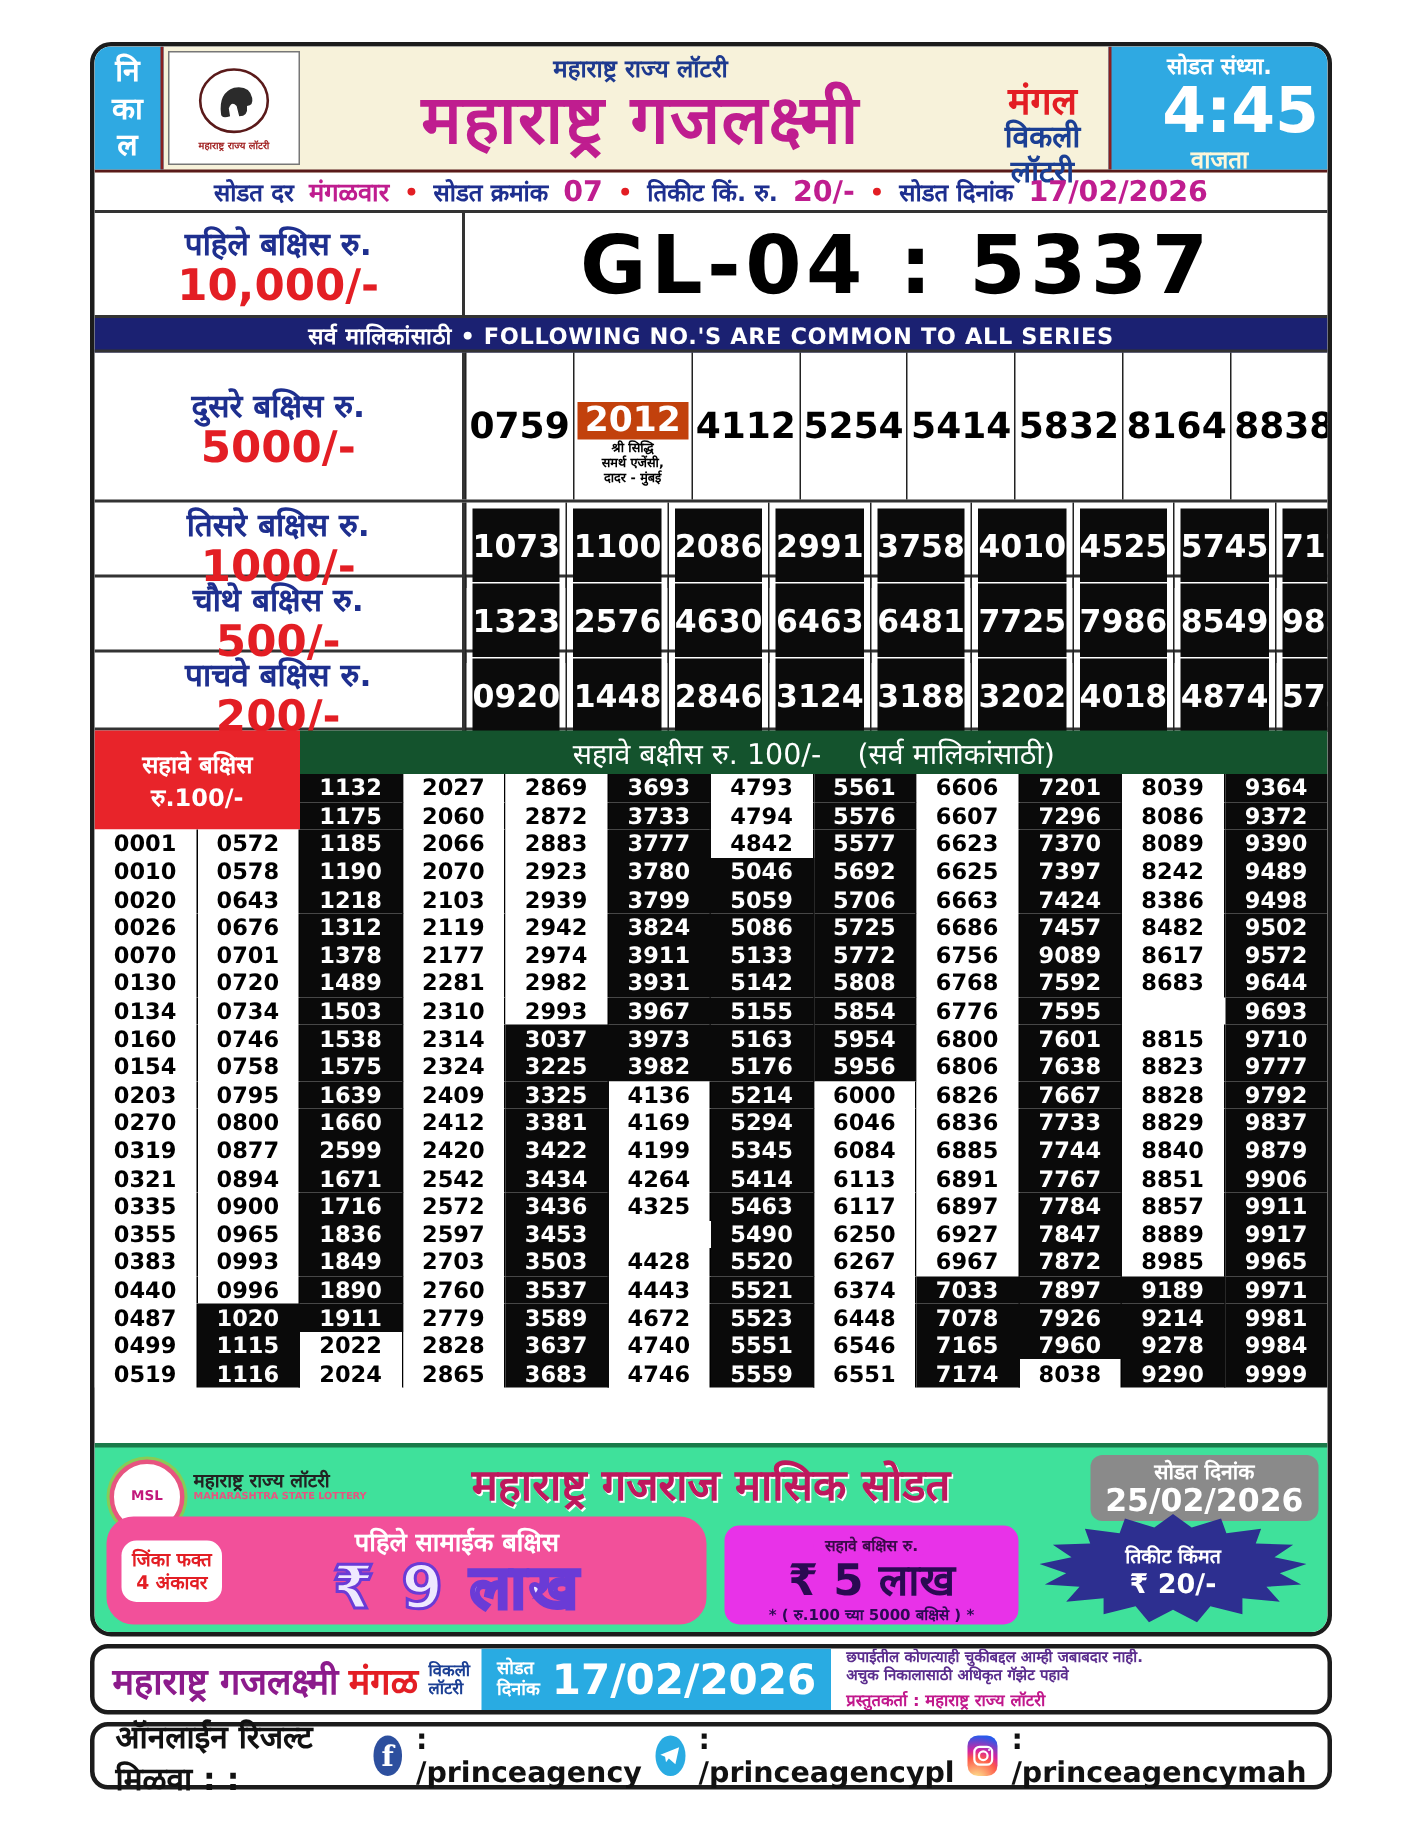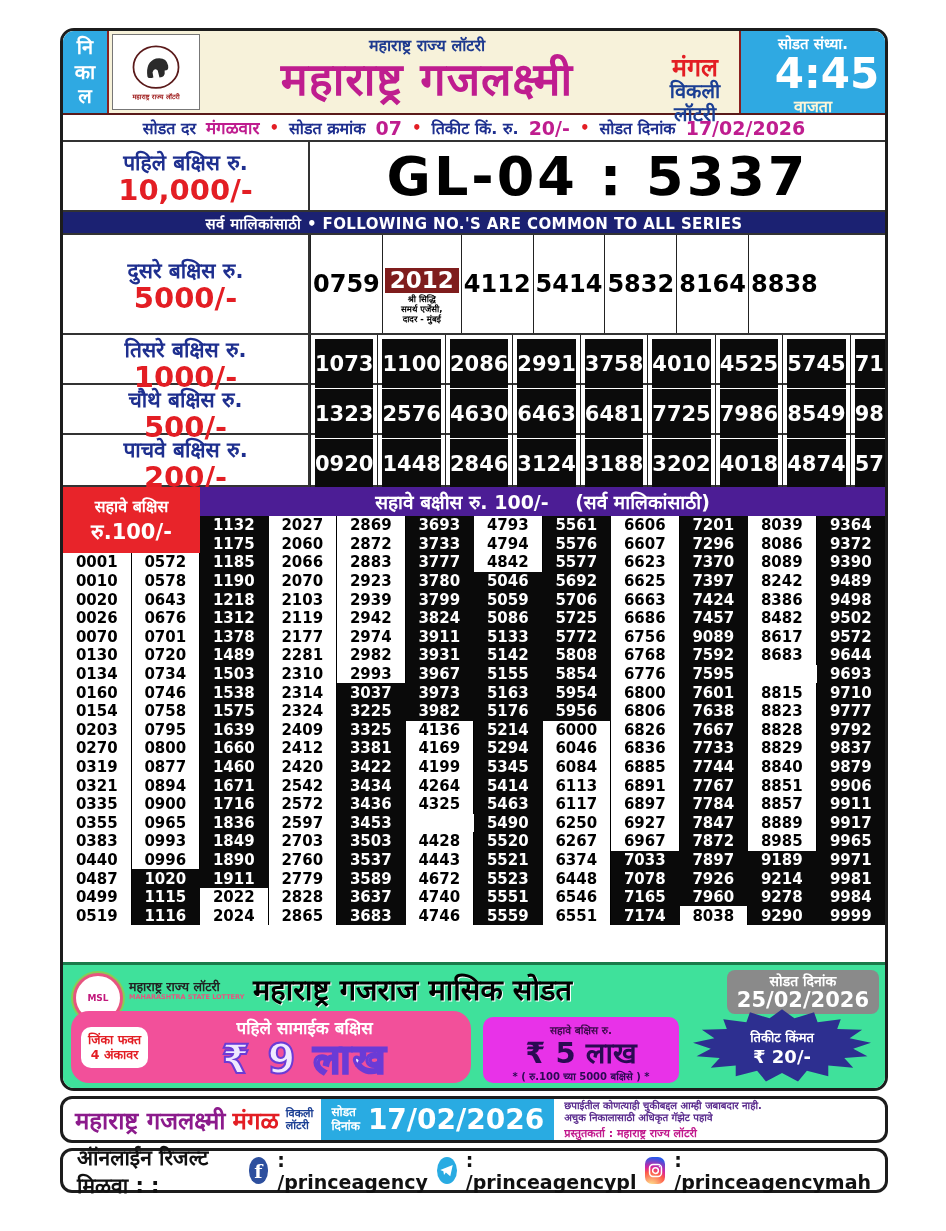--- a/index.html
+++ b/index.html
@@ -42,42 +42,42 @@
 
   
   .navybar { background:#1b2172; color:#fff; height:23px; display:flex; align-items:center; justify-content:center; font-weight:bold; font-size:15px; letter-spacing:0.4px; border-bottom:2px solid #333; }
 
   
   .prow { display:grid; grid-template-columns:247px repeat(10, 1fr); border-bottom:2px solid #333; }
   .prow .p-label { width:auto; }
   .ncell { display:flex; flex-direction:column; align-items:center; justify-content:center; border-left:1.5px solid #222; font-weight:bold; font-size:24px; color:#000; padding:2px; }
   .ncell.chipcell { padding:4px 4px; }
   .chip { background:#0b0b0b; color:#fff; width:100%; flex:1; display:flex; align-items:center; justify-content:center; font-size:21px; font-weight:bold; }
-  .agent-chip { background:#7f1d1d; color:#fff; font-size:23px; font-weight:bold; padding:0 5px; line-height:1.1;margin-top:24px; }
+  .agent-chip { background:#c2410c; color:#fff; font-size:23px; font-weight:bold; padding:0 5px; line-height:1.1;margin-top:24px; }
   .agent-lines { font-size:8.5px; line-height:1.2; text-align:center; font-weight:bold; margin-top:1px; }
   .h100 { height:100px; } .h50 { height:50px; } .h52 { height:52px; }
 
   
   .sixth { display:grid; grid-template-columns:repeat(12, 1fr); grid-template-rows:29px repeat(24, 18.6px); border-bottom:2px solid #1a7a4a; }
   .s-label { grid-column:1/3; grid-row:1/4; background:#e8242a; color:#fff; display:flex; flex-direction:column; align-items:center; justify-content:center; }
   .s-label .s1 { font-size:16px; font-weight:bold; }
-  .s-label .s2 { font-size:21px; font-weight:bold; }
-  .s-head { grid-column:3/13; grid-row:1/2; background:#4c1d95; color:#fff; display:flex; align-items:center; justify-content:center; font-weight:bold; font-size:19px; white-space:pre; }
+  .s-label .s2 { font-size:16px; font-weight:bold; }
+  .s-head { grid-column:3/13; grid-row:1/2; background:#14532d; color:#fff; display:flex; align-items:center; justify-content:center; font-weight:normal; font-size:19px; white-space:pre; }
   .t-cell { display:flex; align-items:center; justify-content:center; font-weight:bold; font-size:15px; color:#000; background:#fff; border-right:1px solid #000; overflow:hidden; }
   .t-cell.blk { background:#0a0a0a; color:#fff; border-right-color:#0a0a0a; }
   .t-cell.lastcol { border-right:none; }
 
   
   .banner { position:relative; height:124px; background:#3fe19b; border-top:1px solid #1a7a4a; }
   .b-logo-circle { position:absolute; left:10px; top:8px; width:50px; height:50px; border-radius:50%; background:#fff; border:3px solid #e75480; box-shadow:0 0 0 2px #8c5; }
   .b-logo-circle .inner { width:100%; height:100%; border-radius:50%; display:flex; align-items:center; justify-content:center; color:#c2187c; font-size:9px; font-weight:bold; }
   .b-logo-txt { position:absolute; left:66px; top:14px; width:120px; line-height:1.2; }
   .b-logo-txt .a { font-size:12.5px; font-weight:bold; color:#222; }
   .b-logo-txt .b { font-size:6.5px; font-weight:bold; color:#e75480; }
-  .b-title { position:absolute; left:190px; right:190px; top:4px; color:#000000; font-weight:bold; font-size:29px; text-shadow:1px 1px 0 #fff; }
+  .b-title { position:absolute; left:190px; right:190px; top:4px; text-align:center; color:#be185d; font-weight:bold; font-size:29px; text-shadow:1px 1px 0 #fff; }
   .b-date { position:absolute; right:6px; top:5px; background:#8a8a8a; border-radius:8px; color:#fff; text-align:center; padding:1px 10px 3px; }
   .b-date .a { font-size:14px; font-weight:bold; }
   .b-date .b { font-size:21px; font-weight:bold; line-height:1.0; }
   .b-pink { position:absolute; left:8px; top:46px; width:400px; height:72px; background:#f2509a; border-radius:18px; display:flex; align-items:center; padding:0 10px; }
   .b-win { background:#fff; border-radius:10px; color:#e31e24; font-weight:bold; font-size:12.5px; text-align:center; padding:5px 7px; white-space:pre-line; line-height:1.25; }
   .b-nine-wrap { flex:1; text-align:center; }
   .b-nine-label { color:#fff; font-weight:bold; font-size:17px; }
   .b-nine { font-size:40px; font-weight:bold; color:#efe9ff; -webkit-text-stroke:2px #6a3bd6; letter-spacing:2px; line-height:1.0; }
   .b-magenta { position:absolute; left:420px; top:52px; width:196px; height:66px; background:#e832e8; border-radius:10px; text-align:center; padding-top:2px; }
   .b-magenta .tag { display:inline-block; background:#e832e8; color:#3a0a4a; font-size:10.5px; font-weight:bold; border-radius:0 0 8px 8px; padding:0 8px; margin-top:-1px; }
@@ -169,20 +169,21 @@
       <div class="p-label">
         <div class="pl1">दुसरे बक्षिस रु.</div>
         <div class="pl2">5000/-</div>
       </div>
     <div class="ncell">0759</div>
         <div class="ncell">
           <div class="agent-chip">2012</div>
           <div class="agent-lines">श्री सिद्धि<br>समर्थ एजेंसी,<br>दादर - मुंबई</div>
         </div>
         <div class="ncell">4112</div>
+        <div class="ncell">5254</div>
         <div class="ncell">5414</div>
         <div class="ncell">5832</div>
         <div class="ncell">8164</div>
         <div class="ncell">8838</div>
       </div>
 
     <div class="prow h50" id="row-third">
       <div class="p-label">
         <div class="pl1">तिसरे बक्षिस रु.</div>
         <div class="pl2">1000/-</div>
@@ -437,21 +438,21 @@
         <div class="t-cell blk" style="grid-area: 14 / 5;">3381</div>
         <div class="t-cell" style="grid-area: 14 / 6;">4169</div>
         <div class="t-cell blk" style="grid-area: 14 / 7;">5294</div>
         <div class="t-cell" style="grid-area: 14 / 8;">6046</div>
         <div class="t-cell" style="grid-area: 14 / 9;">6836</div>
         <div class="t-cell blk" style="grid-area: 14 / 10;">7733</div>
         <div class="t-cell" style="grid-area: 14 / 11;">8829</div>
         <div class="t-cell blk lastcol" style="grid-area: 14 / 12;">9837</div>
         <div class="t-cell" style="grid-area: 15 / 1;">0319</div>
         <div class="t-cell" style="grid-area: 15 / 2;">0877</div>
-        <div class="t-cell blk" style="grid-area: 15 / 3;">1460</div>
+        <div class="t-cell blk" style="grid-area: 15 / 3;">2599</div>
         <div class="t-cell" style="grid-area: 15 / 4;">2420</div>
         <div class="t-cell blk" style="grid-area: 15 / 5;">3422</div>
         <div class="t-cell" style="grid-area: 15 / 6;">4199</div>
         <div class="t-cell blk" style="grid-area: 15 / 7;">5345</div>
         <div class="t-cell" style="grid-area: 15 / 8;">6084</div>
         <div class="t-cell" style="grid-area: 15 / 9;">6885</div>
         <div class="t-cell blk" style="grid-area: 15 / 10;">7744</div>
         <div class="t-cell" style="grid-area: 15 / 11;">8840</div>
         <div class="t-cell blk lastcol" style="grid-area: 15 / 12;">9879</div>
         <div class="t-cell" style="grid-area: 16 / 1;">0321</div>

